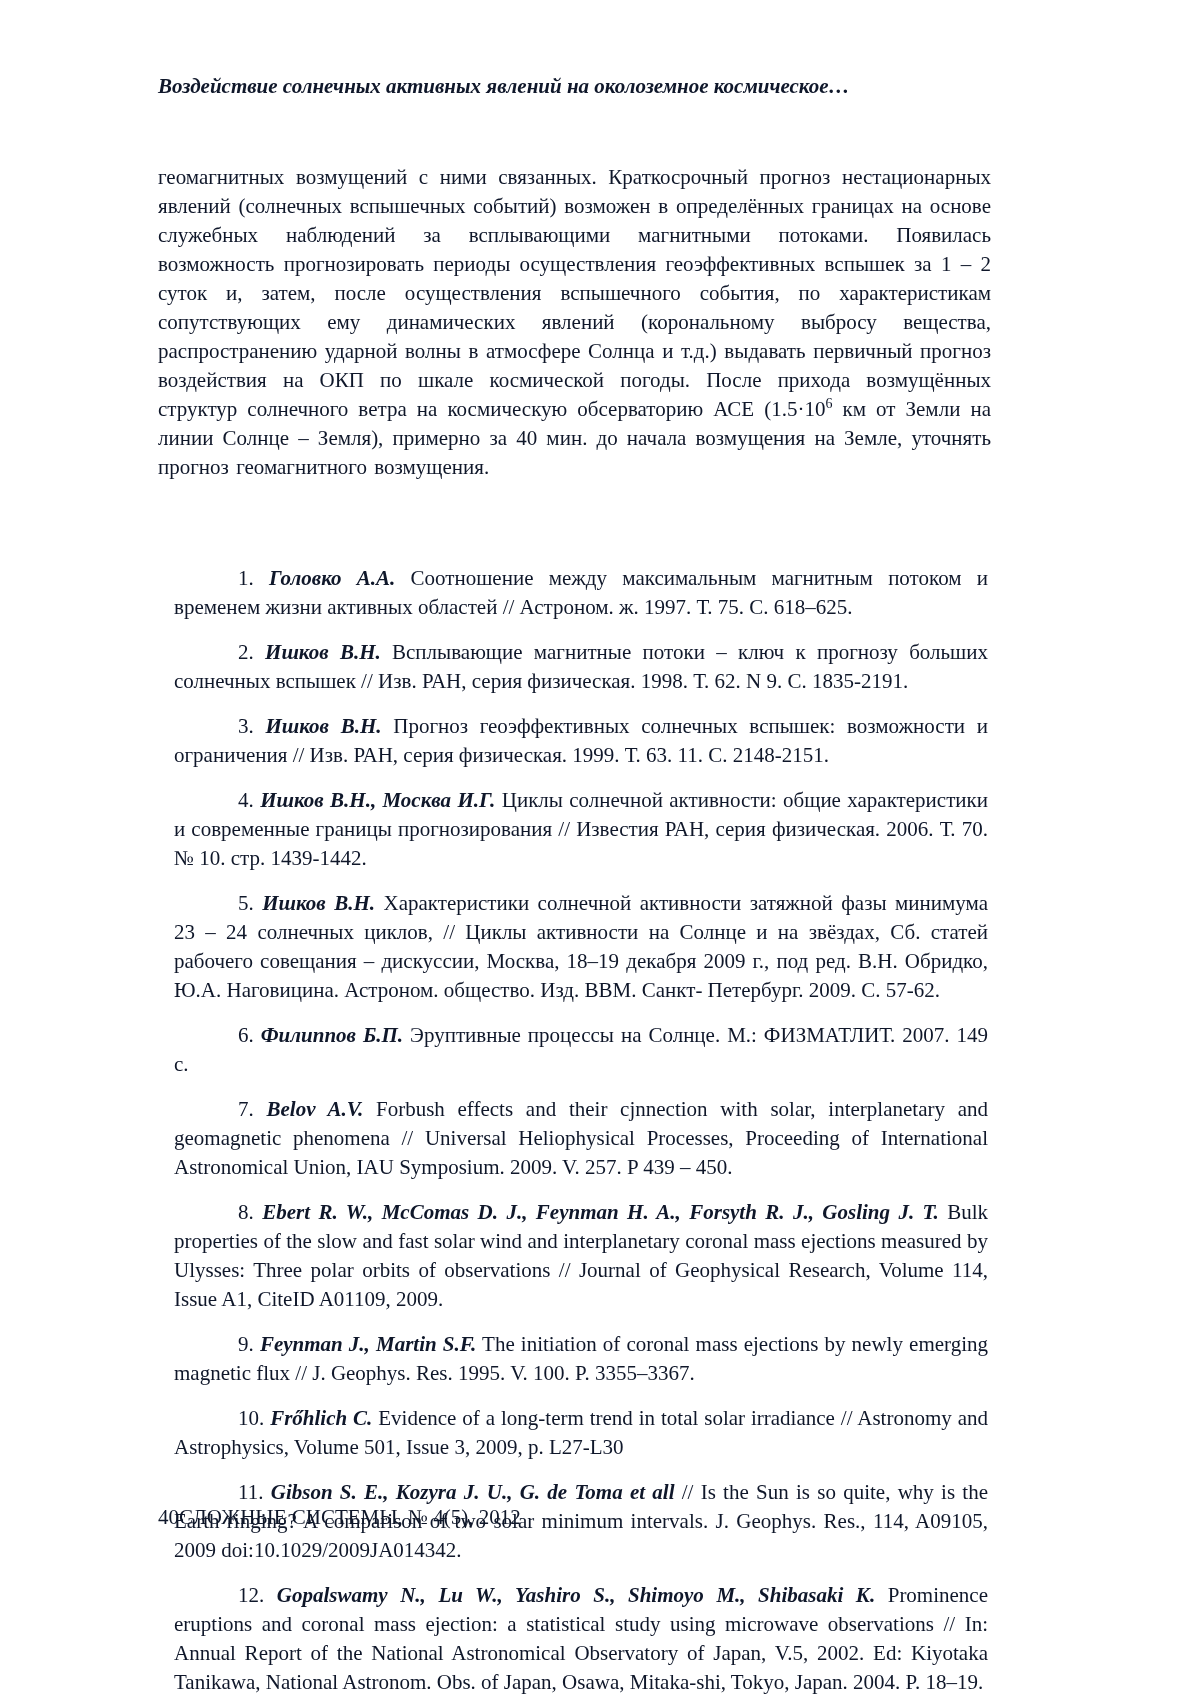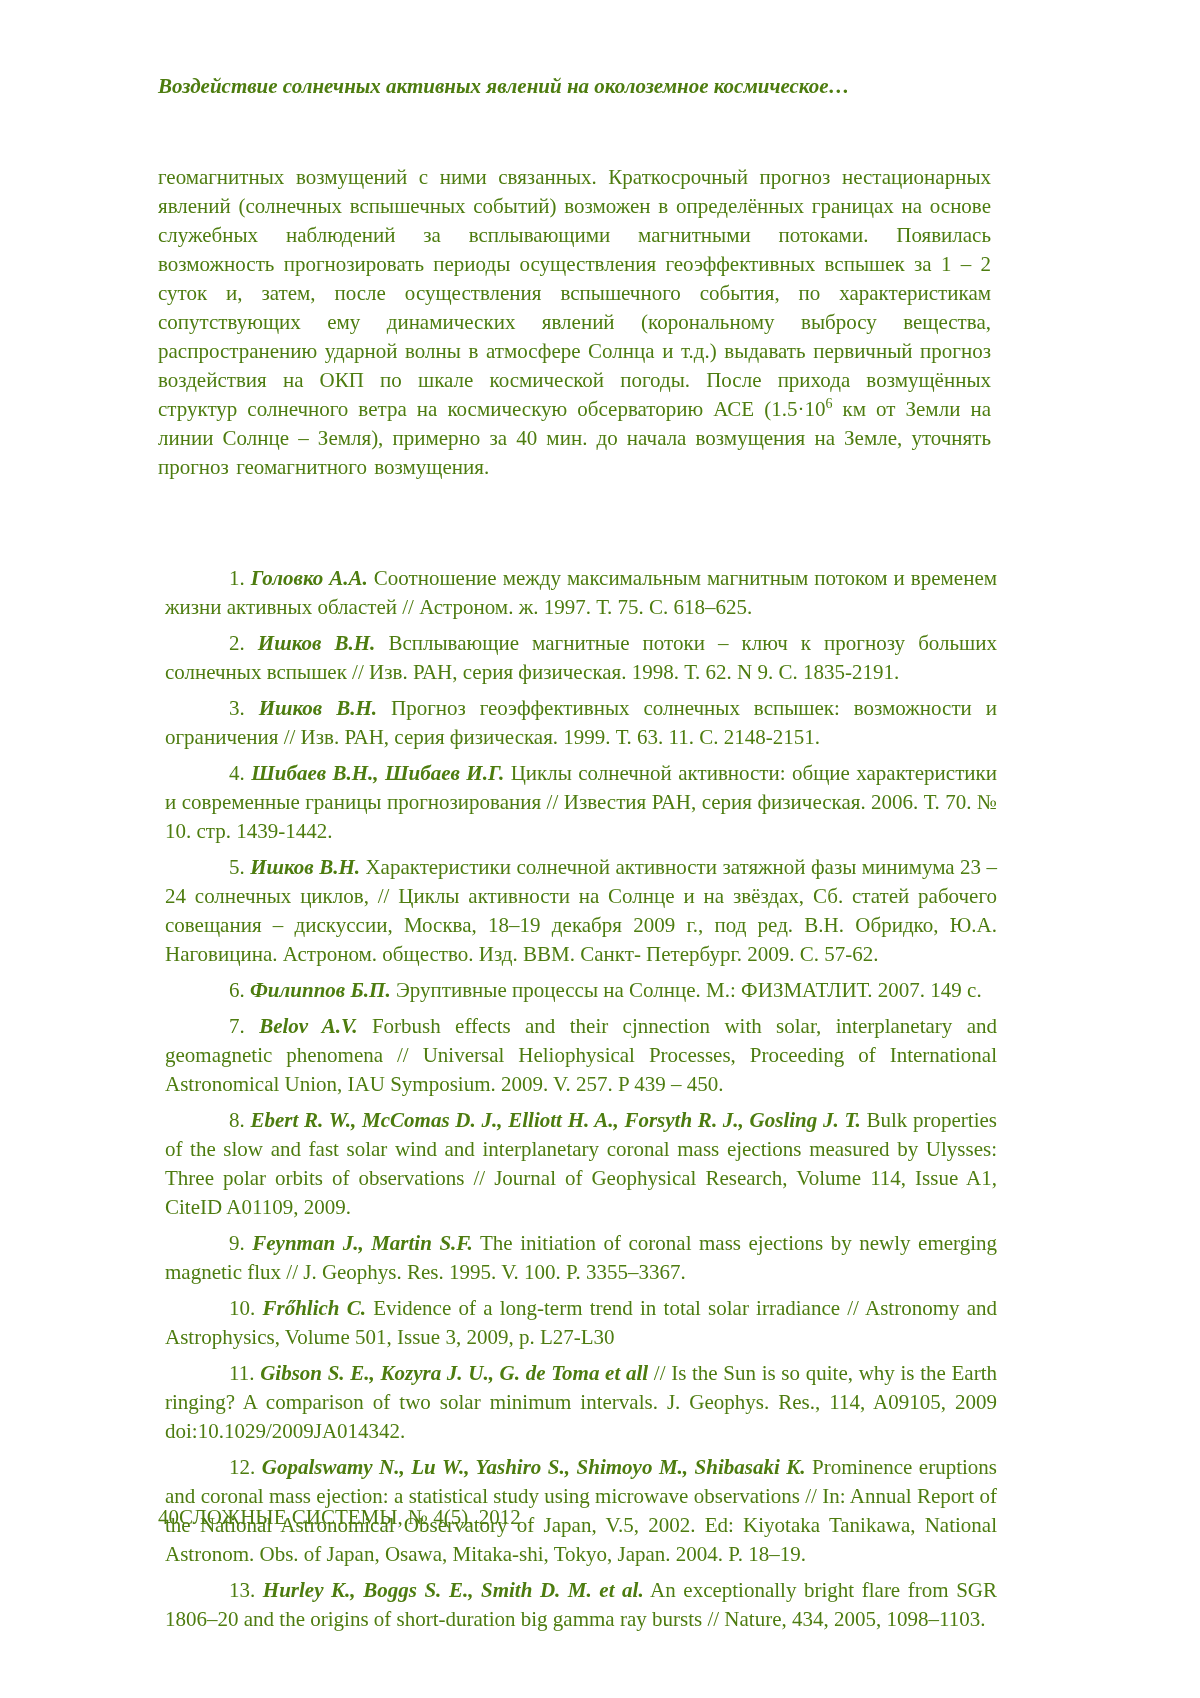--- a/index.html
+++ b/index.html
@@ -2,21 +2,21 @@
 <html><head>
 <meta charset="utf-8">
 <style>
   html, body { margin: 0; padding: 0; background: #ffffff; }
   .page {
     position: relative;
     width: 1200px;
     height: 1698px;
     margin: 0 auto;
     background: #ffffff;
-    color: #4d7c0f;
+    color: #0f172a;
     font-family: "Liberation Serif", "DejaVu Serif", serif;
     font-size: 21px;
     line-height: 29px;
     box-sizing: border-box;
     padding: 72px 196px 0 158px;
   }
   .running-title {
     font-weight: bold;
     font-style: italic;
     margin: 0 0 62px 0;
@@ -28,21 +28,21 @@
   }
   .body-para sup {
     font-size: 14px;
     line-height: 0;
     vertical-align: super;
   }
   .references { margin: 0; }
   .ref {
     text-align: justify;
     text-indent: 64px;
-    margin: 7px;
+    margin: 16px;
   }
   .ref-authors {
     font-weight: bold;
     font-style: italic;
   }
   .footer {
     position: absolute;
     left: 158px;
     right: 196px;
     bottom: 166px;
@@ -57,25 +57,25 @@
 <div class="page">
 
   <p class="running-title">Воздействие солнечных активных явлений на околоземное космическое…</p>
 
   <p class="body-para"><span>геомагнитных возмущений с ними связанных. Краткосрочный прогноз нестационарных явлений (солнечных вспышечных событий) возможен в определённых границах на основе служебных наблюдений за всплывающими магнитными потоками. Появилась возможность прогнозировать периоды осуществления геоэффективных вспышек за 1 – 2 суток и, затем, после осуществления вспышечного события, по характеристикам сопутствующих ему динамических явлений (корональному выбросу вещества, распространению ударной волны в атмосфере Солнца и т.д.) выдавать первичный прогноз воздействия на ОКП по шкале космической погоды. После прихода возмущённых структур солнечного ветра на космическую обсерваторию АСЕ (1.5·10</span><sup>6</sup><span> км от Земли на линии Солнце – Земля), примерно за 40 мин. до начала возмущения на Земле, уточнять прогноз геомагнитного возмущения.</span></p>
 
   <div class="references">
     <p class="ref"><span>1. </span><span class="ref-authors">Головко А.А.</span><span> Соотношение между максимальным магнитным потоком и временем жизни активных областей // Астроном. ж. 1997. Т. 75. С. 618–625.</span></p>
     <p class="ref"><span>2. </span><span class="ref-authors">Ишков В.Н.</span><span> Всплывающие магнитные потоки – ключ к прогнозу больших солнечных вспышек // Изв. РАН, серия физическая. 1998. Т. 62. N 9. С. 1835-2191.</span></p>
     <p class="ref"><span>3. </span><span class="ref-authors">Ишков В.Н.</span><span> Прогноз геоэффективных солнечных вспышек: возможности и ограничения // Изв. РАН, серия физическая. 1999. Т. 63. 11. С. 2148-2151.</span></p>
-    <p class="ref"><span>4. </span><span class="ref-authors">Шибаев В.Н., Шибаев И.Г.</span><span> Циклы солнечной активности: общие характеристики и современные границы прогнозирования // Известия РАН, серия физическая. 2006. Т. 70. № 10. стр. 1439-1442.</span></p>
+    <p class="ref"><span>4. </span><span class="ref-authors">Ишков В.Н., Москва И.Г.</span><span> Циклы солнечной активности: общие характеристики и современные границы прогнозирования // Известия РАН, серия физическая. 2006. Т. 70. № 10. стр. 1439-1442.</span></p>
     <p class="ref"><span>5. </span><span class="ref-authors">Ишков В.Н.</span><span> Характеристики солнечной активности затяжной фазы минимума 23 – 24 солнечных циклов, // Циклы активности на Солнце и на звёздах, Сб. статей рабочего совещания – дискуссии, Москва, 18–19 декабря 2009 г., под ред. В.Н. Обридко, Ю.А. Наговицина. Астроном. общество. Изд. ВВМ. Санкт- Петербург. 2009. С. 57-62.</span></p>
     <p class="ref"><span>6. </span><span class="ref-authors">Филиппов Б.П.</span><span> Эруптивные процессы на Солнце. М.: ФИЗМАТЛИТ. 2007. 149 с.</span></p>
     <p class="ref"><span>7. </span><span class="ref-authors">Belov A.V.</span><span> Forbush effects and their cjnnection with solar, interplanetary and geomagnetic phenomena // Universal Heliophysical Processes, Proceeding of International Astronomical Union, IAU Symposium. 2009. V. 257. P 439 – 450.</span></p>
-    <p class="ref"><span>8. </span><span class="ref-authors">Ebert R. W., McComas D. J., Elliott H. A., Forsyth R. J., Gosling J. T.</span><span> Bulk properties of the slow and fast solar wind and interplanetary coronal mass ejections measured by Ulysses: Three polar orbits of observations // Journal of Geophysical Research, Volume 114, Issue A1, CiteID A01109, 2009.</span></p>
+    <p class="ref"><span>8. </span><span class="ref-authors">Ebert R. W., McComas D. J., Feynman H. A., Forsyth R. J., Gosling J. T.</span><span> Bulk properties of the slow and fast solar wind and interplanetary coronal mass ejections measured by Ulysses: Three polar orbits of observations // Journal of Geophysical Research, Volume 114, Issue A1, CiteID A01109, 2009.</span></p>
     <p class="ref"><span>9. </span><span class="ref-authors">Feynman J., Martin S.F.</span><span> The initiation of coronal mass ejections by newly emerging magnetic flux // J. Geophys. Res.  1995. V. 100. P. 3355–3367.</span></p>
     <p class="ref"><span>10. </span><span class="ref-authors">Frőhlich C.</span><span> Evidence of a long-term trend in total solar irradiance // Astronomy and Astrophysics, Volume 501, Issue 3, 2009, p. L27-L30</span></p>
     <p class="ref"><span>11. </span><span class="ref-authors">Gibson S. E., Kozyra J. U., G. de Toma et all</span><span> // Is the Sun is so quite, why is the Earth ringing? A comparison of two solar minimum intervals. J. Geophys. Res., 114, A09105, 2009 doi:10.1029/2009JA014342.</span></p>
     <p class="ref"><span>12. </span><span class="ref-authors">Gopalswamy N., Lu W., Yashiro S., Shimoyo M., Shibasaki K.</span><span> Prominence eruptions and coronal mass ejection: a statistical study using microwave observations // In: Annual Report of the National Astronomical Observatory of Japan, V.5, 2002. Ed: Kiyotaka Tanikawa, National Astronom. Obs. of Japan, Osawa, Mitaka-shi, Tokyo, Japan. 2004. P. 18–19.</span></p>
     <p class="ref"><span>13. </span><span class="ref-authors">Hurley K., Boggs S. E., Smith D. M. et al.</span><span> An exceptionally bright flare from SGR 1806–20 and the origins of short-duration big gamma ray bursts // Nature, 434, 2005, 1098–1103.</span></p>
   </div>
 
   <div class="footer">
     <span>40</span>
     <span>СЛОЖНЫЕ СИСТЕМЫ, № 4(5), 2012</span>

